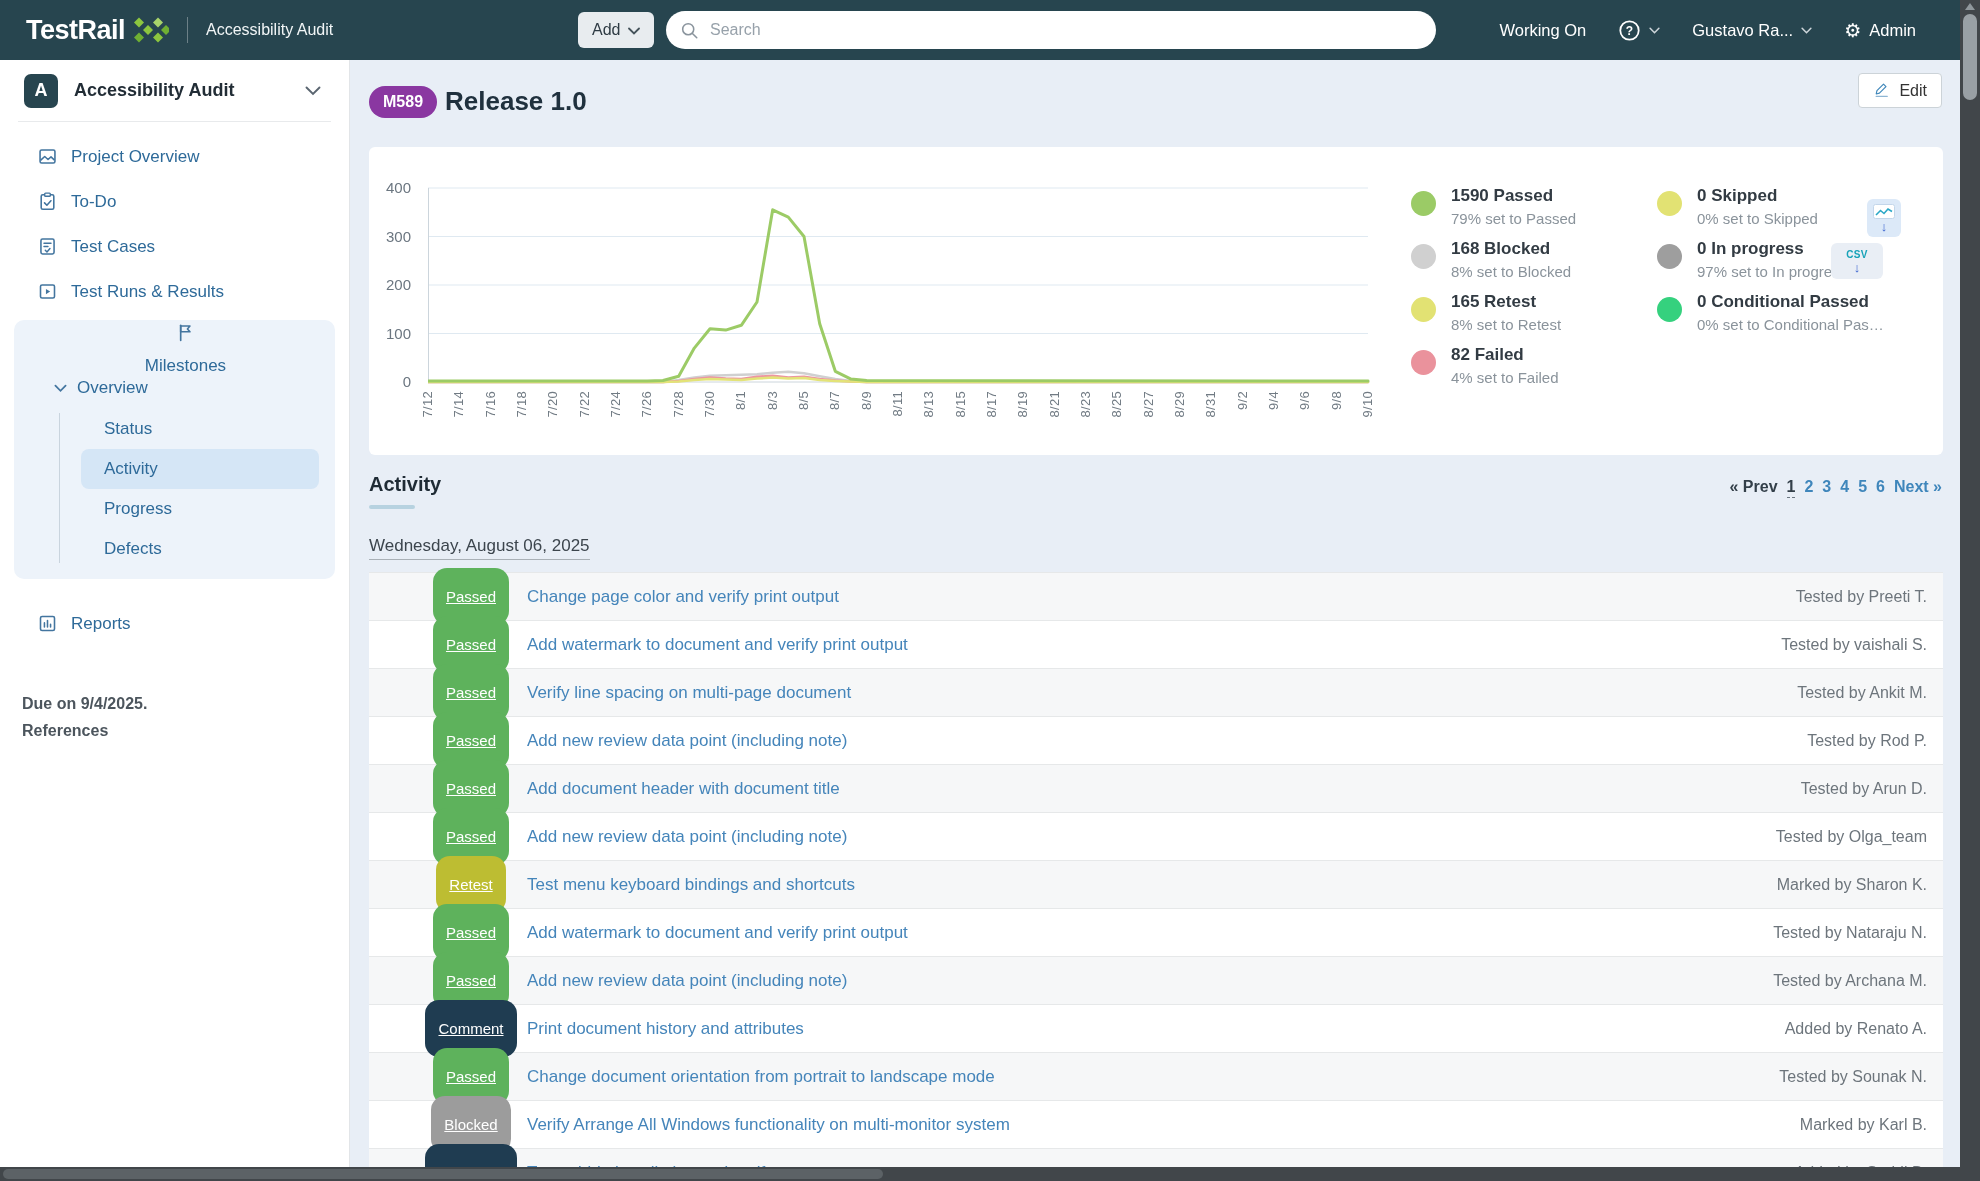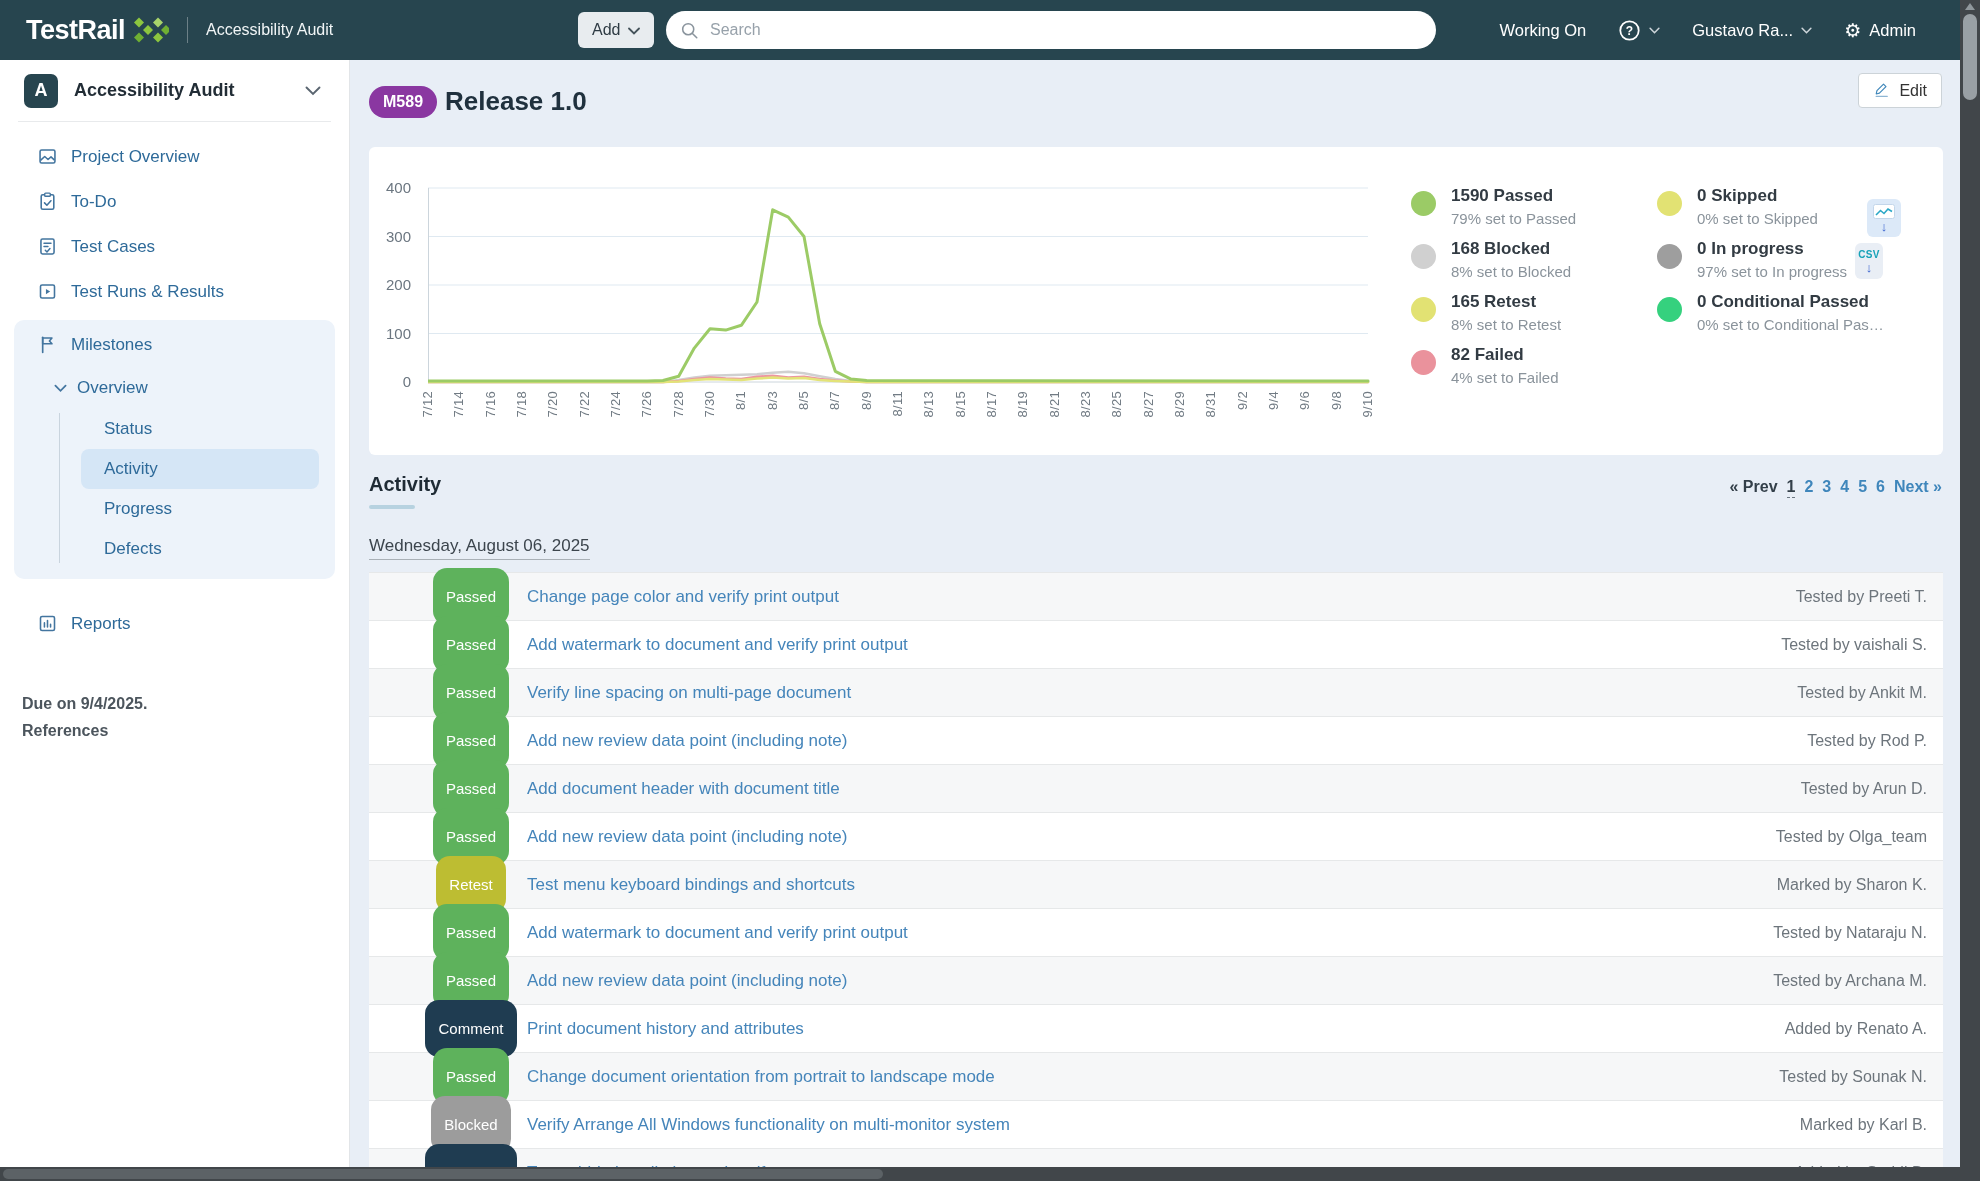--- a/index.html
+++ b/index.html
@@ -34,21 +34,21 @@
   
   .sidebar { position:absolute; left:0; top:60px; width:350px; height:1107px; background:#fff; border-right:1px solid #e2e5e8; z-index:4; }
   .proj-row { height:62px; margin:0 18px; display:flex; align-items:center; border-bottom:1px solid #e8eaec; position:relative; cursor:pointer; }
   .proj-avatar { width:34px; height:34px; border-radius:7px; background:#27454f; color:#fff; font-size:18px; font-weight:bold; display:flex; align-items:center; justify-content:center; margin-left:6px; }
   .proj-name { margin-left:16px; font-size:18px; font-weight:bold; color:#222d36; }
   .proj-chev { position:absolute; right:10px; }
   .side-nav { padding-top:12px; }
   .side-item { height:45px; display:flex; align-items:center; padding-left:36px; gap:13px; color:#2e6a99; font-size:17px; cursor:pointer; }
   .s-ic { display:flex; width:22px; justify-content:center; }
   .mile-box { margin:6px 14px 0; background:#edf3fa; border-radius:10px; padding:2px 0 10px; }
-  .mile-box .side-item { padding-left:22px; }
+  .mile-box .side-item { padding-left:22px;flex-direction:column; }
   .ovw-item { height:42px; display:flex; align-items:center; padding-left:40px; gap:10px; color:#2e6a99; font-size:17px; cursor:pointer; }
   .sub-list { position:relative; }
   .sub-line { position:absolute; left:45px; top:4px; bottom:6px; width:1px; background:#c9d4de; }
   .sub-item { height:40px; display:flex; align-items:center; margin:0 16px 0 67px; padding-left:23px; border-radius:8px; color:#2e6a99; font-size:17px; cursor:pointer; }
   .sub-item.active { background:#d5e6f6; }
   .reports-gap { height:22px; }
   .side-foot { margin:44px 8px 0 22px; font-size:16px; color:#4c555d; line-height:27px;font-weight:bold; }
 
   
   .main { position:absolute; left:351px; top:60px; width:1609px; height:1107px; }
@@ -68,37 +68,37 @@
   .legend-title a { color:#3d7fb3; text-decoration:underline; cursor:pointer; }
   .legend-cols { display:flex; margin-top:15px; }
   .legend-col { display:flex; flex-direction:column; gap:12px; }
   .legend-col.c1 { width:246px; }
   .legend-entry { display:flex; gap:15px; }
   .legend-dot { width:25px; height:25px; border-radius:50%; margin-top:5px; flex:0 0 auto; }
   .legend-entry .t { font-size:17px; font-weight:bold; color:#323b43; }
   .legend-entry .s { font-size:15px; color:#8a939b; margin-top:4px; max-width:210px; white-space:nowrap; overflow:hidden; text-overflow:ellipsis; }
   .dl-icon { position:absolute; display:flex; flex-direction:column; align-items:center; justify-content:center; border-radius:6px; cursor:pointer; }
   .dl-chart { right:42px; top:52px; width:34px; height:38px; background:#dce9f8; }
-  .dl-csv { right:60px; top:96px; width:28px; height:36px; background:#e9eef5; }
+  .dl-csv { right:60px; top:96px; width:52px; height:36px; background:#e9eef5; }
   .dl-arrow { font-size:13px; font-weight:bold; color:#3a63cf; line-height:1; margin-top:1px; }
   .csv-label { font-size:10px; font-weight:bold; color:#17a2b8; letter-spacing:.3px; }
 
   
   .act-heading { position:absolute; left:18px; top:413px; font-size:20px; font-weight:bold; color:#1f2b35; }
   .act-underline { position:absolute; left:18px; top:445px; width:46px; height:4px; background:#b7d2e0; border-radius:2px; }
   .pagination { position:absolute; right:18px; top:418px; display:flex; gap:9px; font-size:16px; font-weight:bold; }
   .pg-prev { color:#333f49; cursor:pointer; }
   .pg-current { color:#333f49; border-bottom:1px dashed #6b7680; padding-bottom:1px; cursor:pointer; }
   .pg-link { color:#3f86bb; cursor:pointer; }
   .date-row { position:absolute; left:18px; top:476px; font-size:17px; color:#3c454d; border-bottom:1px solid #a9b0b6; padding-bottom:3px; }
   .rows { position:absolute; left:18px; top:512px; width:1574px; border-top:1px solid #e6e8e9; }
   .row { height:48px; display:flex; align-items:center; border-bottom:1px solid #e6e8e9; background:#fff; }
   .row:nth-child(odd) { background:#f6f7f8; }
   .badge-col { width:88px; margin-left:58px; display:flex; justify-content:center; flex:0 0 auto; }
-  .badge { font-size:15px; color:#fff; padding:20px 13px; border-radius:14px; white-space:nowrap; }
+  .badge { font-size:15px; color:#fff; padding:20px 13px; border-radius:14px; white-space:nowrap;text-decoration:underline; }
   .badge.passed { background:#5eb25c; }
   .badge.retest { background:#bdbd32; }
   .badge.comment { background:#1f3c51; }
   .badge.blocked { background:#9c9c9c; }
   .row-title { margin-left:12px; font-size:17px; color:#4585ba; text-decoration:none; cursor:pointer; }
   .row-by { margin-left:auto; margin-right:16px; font-size:16px; color:#6d757c; }
 </style>
 </head>
 <body>
 

